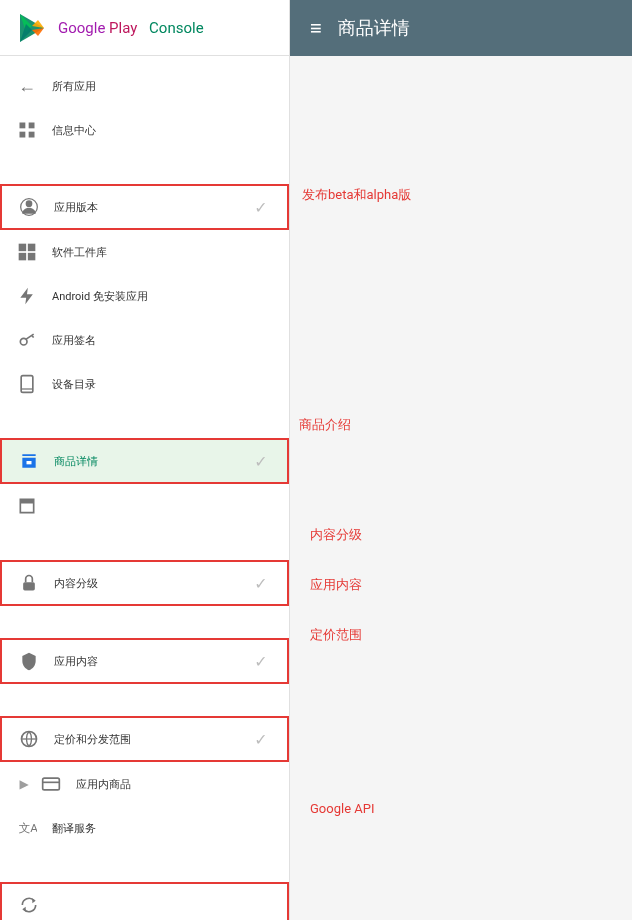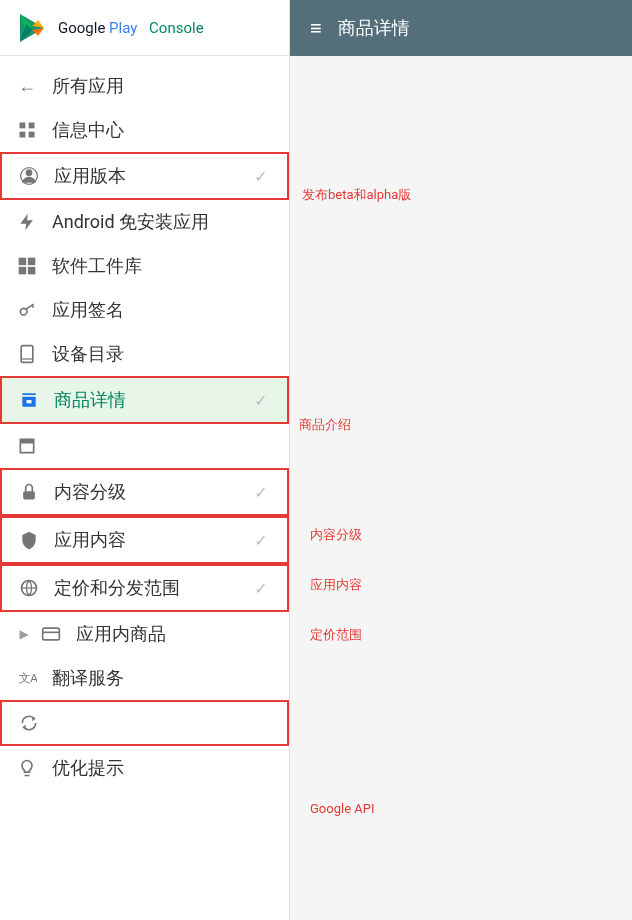--- a/index.html
+++ b/index.html
@@ -38,24 +38,24 @@
       flex-shrink: 0;
     }
 
     .logo-text {
       font-size: 15px;
       color: #555;
       white-space: nowrap;
     }
 
     .logo-text .google {
-      color: #0f172a;
+      color: #a21caf;
     }
     .logo-text .play {
-      color: #3b82f6;
+      color: #be185d;
     }
     .logo-text .console {
       color: #01875f;
       margin-left: 8px;
     }
 
     .sidebar-nav {
       flex: 1;
       padding: 8px 0;
     }
@@ -68,40 +68,41 @@
       position: relative;
       min-height: 44px;
     }
 
     .nav-item.active {
       background: #e8f5e9;
     }
 
     .nav-item.boxed {
       border: 2px solid #e53935;
+      margin-top: 32px;
     }
 
     .nav-icon {
       width: 22px;
       height: 22px;
       margin-right: 14px;
       flex-shrink: 0;
       display: flex;
       align-items: center;
       justify-content: center;
       color: #757575;
       font-size: 18px;
     }
 
     .nav-icon.blue {
       color: #1a73e8;
     }
 
     .nav-label {
-      font-size: 18px;
+      font-size: 11px;
       color: #333;
       flex: 1;
     }
 
     .nav-item.active .nav-label {
       color: #01875f;
       font-weight: 500;
     }
 
     .nav-check {
@@ -233,36 +234,36 @@
             <circle cx="12" cy="12" r="10" fill="none" stroke="#757575" stroke-width="1.5"></circle>
           </svg>
       </span>
       <span class="nav-label">应用版本</span>
       <span class="nav-check">✓</span>
     </div>
 
     <div class="nav-item">
       <span class="nav-icon">
         <svg viewBox="0 0 24 24" fill="#757575">
-            <path d="M13 2L4 14h7l-1 8 9-12h-7z"></path>
-          </svg>
-      </span>
-      <span class="nav-label">Android 免安装应用</span>
-    </div>
-
-    <div class="nav-item">
-      <span class="nav-icon">
-        <svg viewBox="0 0 24 24" fill="#757575">
             <rect x="2" y="2" width="9" height="9"></rect>
             <rect x="13" y="2" width="9" height="9"></rect>
             <rect x="2" y="13" width="9" height="9"></rect>
             <rect x="13" y="13" width="9" height="9"></rect>
           </svg>
       </span>
       <span class="nav-label">软件工件库</span>
+    </div>
+
+    <div class="nav-item">
+      <span class="nav-icon">
+        <svg viewBox="0 0 24 24" fill="#757575">
+            <path d="M13 2L4 14h7l-1 8 9-12h-7z"></path>
+          </svg>
+      </span>
+      <span class="nav-label">Android 免安装应用</span>
     </div>
 
     <div class="nav-item">
       <span class="nav-icon">
         <svg viewBox="0 0 24 24" fill="#757575">
             <circle cx="8" cy="14" r="4" fill="none" stroke="#757575" stroke-width="2"></circle>
             <line x1="11" y1="11" x2="20" y2="5" stroke="#757575" stroke-width="2"></line>
             <line x1="18" y1="7" x2="20" y2="9" stroke="#757575" stroke-width="2"></line>
           </svg>
       </span>

